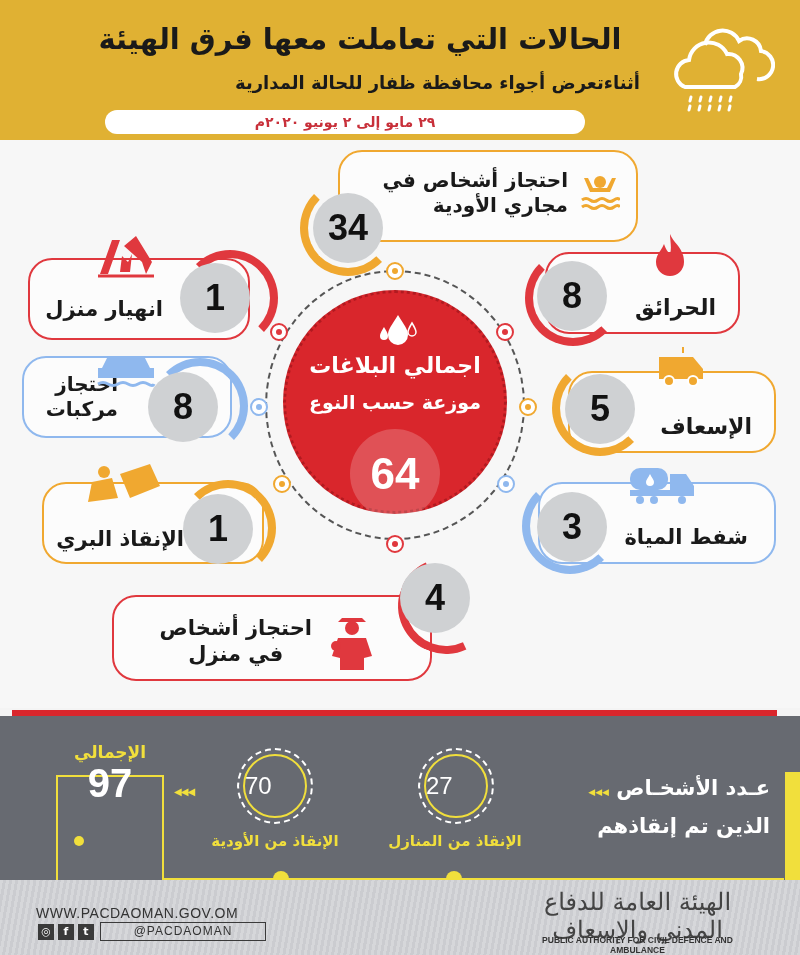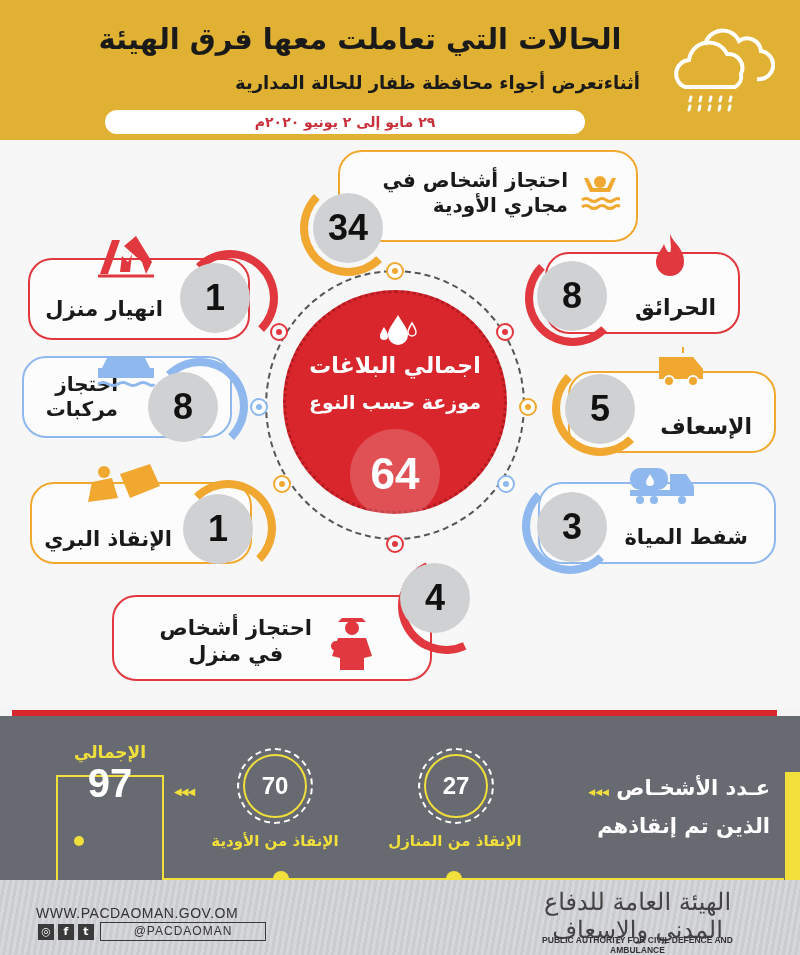--- a/index.html
+++ b/index.html
@@ -23,21 +23,21 @@
   .center .t1 { position: absolute; width: 100%; top: 60px; text-align: center; color: #fff; font-weight: bold; font-size: 22px; direction: rtl; }
   .center .t2 { position: absolute; width: 100%; top: 98px; text-align: center; color: #fff; font-weight: bold; font-size: 19px; direction: rtl; }
   .center .total { position: absolute; left: 64px; top: 136px; width: 90px; height: 90px; border-radius: 50%; background: rgba(255,255,255,0.2); color: #fff; text-align: center; line-height: 90px; font-family: "Liberation Sans", sans-serif; font-weight: bold; font-size: 44px; }
   .dot { position: absolute; width: 18px; height: 18px; border-radius: 50%; border: 2px solid; background: #fff; }
   .dot::after { content: ""; position: absolute; left: 4px; top: 4px; width: 6px; height: 6px; border-radius: 50%; background: currentColor; }
 
   .red-line { position: absolute; left: 12px; top: 710px; width: 765px; height: 6px; background: #d9262c; }
   .grey { position: absolute; left: 0; top: 716px; width: 800px; height: 164px; background: #676a71; }
   .rescued-title { position: absolute; right: 30px; top: 770px; width: 260px; text-align: right; color: #fff; font-weight: bold; font-size: 21px; direction: rtl; line-height: 1.8; }
   .yellow-bar { position: absolute; left: 785px; top: 772px; width: 15px; height: 108px; background: #f1df3c; }
-  .stat { position: absolute; width: 64px; height: 64px; border-radius: 50%; border: 2px solid #f1df3c; color: #fff; text-align: center; line-height: 60px; font-family: "Liberation Sans", sans-serif; font-weight: bold; font-size: 24px; }
+  .stat { position: absolute; width: 64px; height: 64px; border-radius: 50%; border: 2px solid #f1df3c; color: #fff; text-align: left; line-height: 60px; font-family: "Liberation Sans", sans-serif; font-weight: normal; font-size: 24px; }
   .stat-ring { position: absolute; width: 76px; height: 76px; border-radius: 50%; border: 2px dashed #fff; }
   .stat-lbl { position: absolute; color: #f1df3c; font-weight: bold; font-size: 15px; direction: rtl; text-align: center; width: 170px; }
   .arrows { position: absolute; color: #f1df3c; font-size: 10px; letter-spacing: -1px; }
   .total-box { position: absolute; left: 56px; top: 775px; width: 108px; height: 105px; border: 2px solid #f1df3c; border-bottom: none; }
   .total-val { position: absolute; left: 56px; top: 761px; width: 108px; text-align: center; color: #fff; font-family: "Liberation Sans", sans-serif; font-weight: bold; font-size: 40px; }
   .total-lbl { position: absolute; left: 60px; top: 742px; width: 100px; text-align: center; color: #f1df3c; font-weight: bold; font-size: 17px; direction: rtl; }
   .bottom-line { position: absolute; left: 164px; top: 878px; width: 620px; height: 2px; background: #f1df3c; }
   .ydot { position: absolute; width: 16px; height: 16px; border-radius: 50%; background: #f1df3c; }
 
   .footer { position: absolute; left: 0; top: 880px; width: 800px; height: 75px; background: repeating-linear-gradient(100deg, #d6d7da 0 3px, #cbccd0 3px 6px); }
@@ -146,21 +146,21 @@
 </div>
 <svg class="icon" style="left:655px;top:345px" width="52" height="42" viewBox="0 0 52 42">
   <line x1="28" y1="2" x2="28" y2="8" stroke="#f0a830" stroke-width="2"></line>
   <path d="M4 12 H38 L48 24 V34 H4z" fill="#f0a830"></path>
     <circle cx="14" cy="36" r="5" fill="#f0a830" stroke="#fff" stroke-width="2"></circle>
     <circle cx="38" cy="36" r="5" fill="#f0a830" stroke="#fff" stroke-width="2"></circle>
 </svg>
 <div class="arc" style="left:552px;top:360px;border-left-color:#f0a830;border-bottom-color:#f0a830"></div>
 <div class="num" style="left:565px;top:374px">5</div>
 
-<div class="card" style="left:30px;top:482px;width:222px;height:82px;border-color:#f0a830">
+<div class="card" style="left:42px;top:482px;width:222px;height:82px;border-color:#f0a830">
   <div class="lbl" style="right:78px;top:42px;font-size:21px">الإنقاذ البري</div>
 </div>
 <svg class="icon" style="left:84px;top:462px" width="80" height="48" viewBox="0 0 80 48">
   <circle cx="20" cy="10" r="6" fill="#f0a830"></circle>
     <path d="M8 20 L28 16 L34 36 L4 40z" fill="#f0a830"></path>
   <path d="M36 12 L66 2 L76 24 L46 36z" fill="#f0a830"></path>
 </svg>
 <div class="arc" style="left:180px;top:480px;border-right-color:#f0a830;border-top-color:#f0a830"></div>
 <div class="num" style="left:183px;top:494px">1</div>
 

